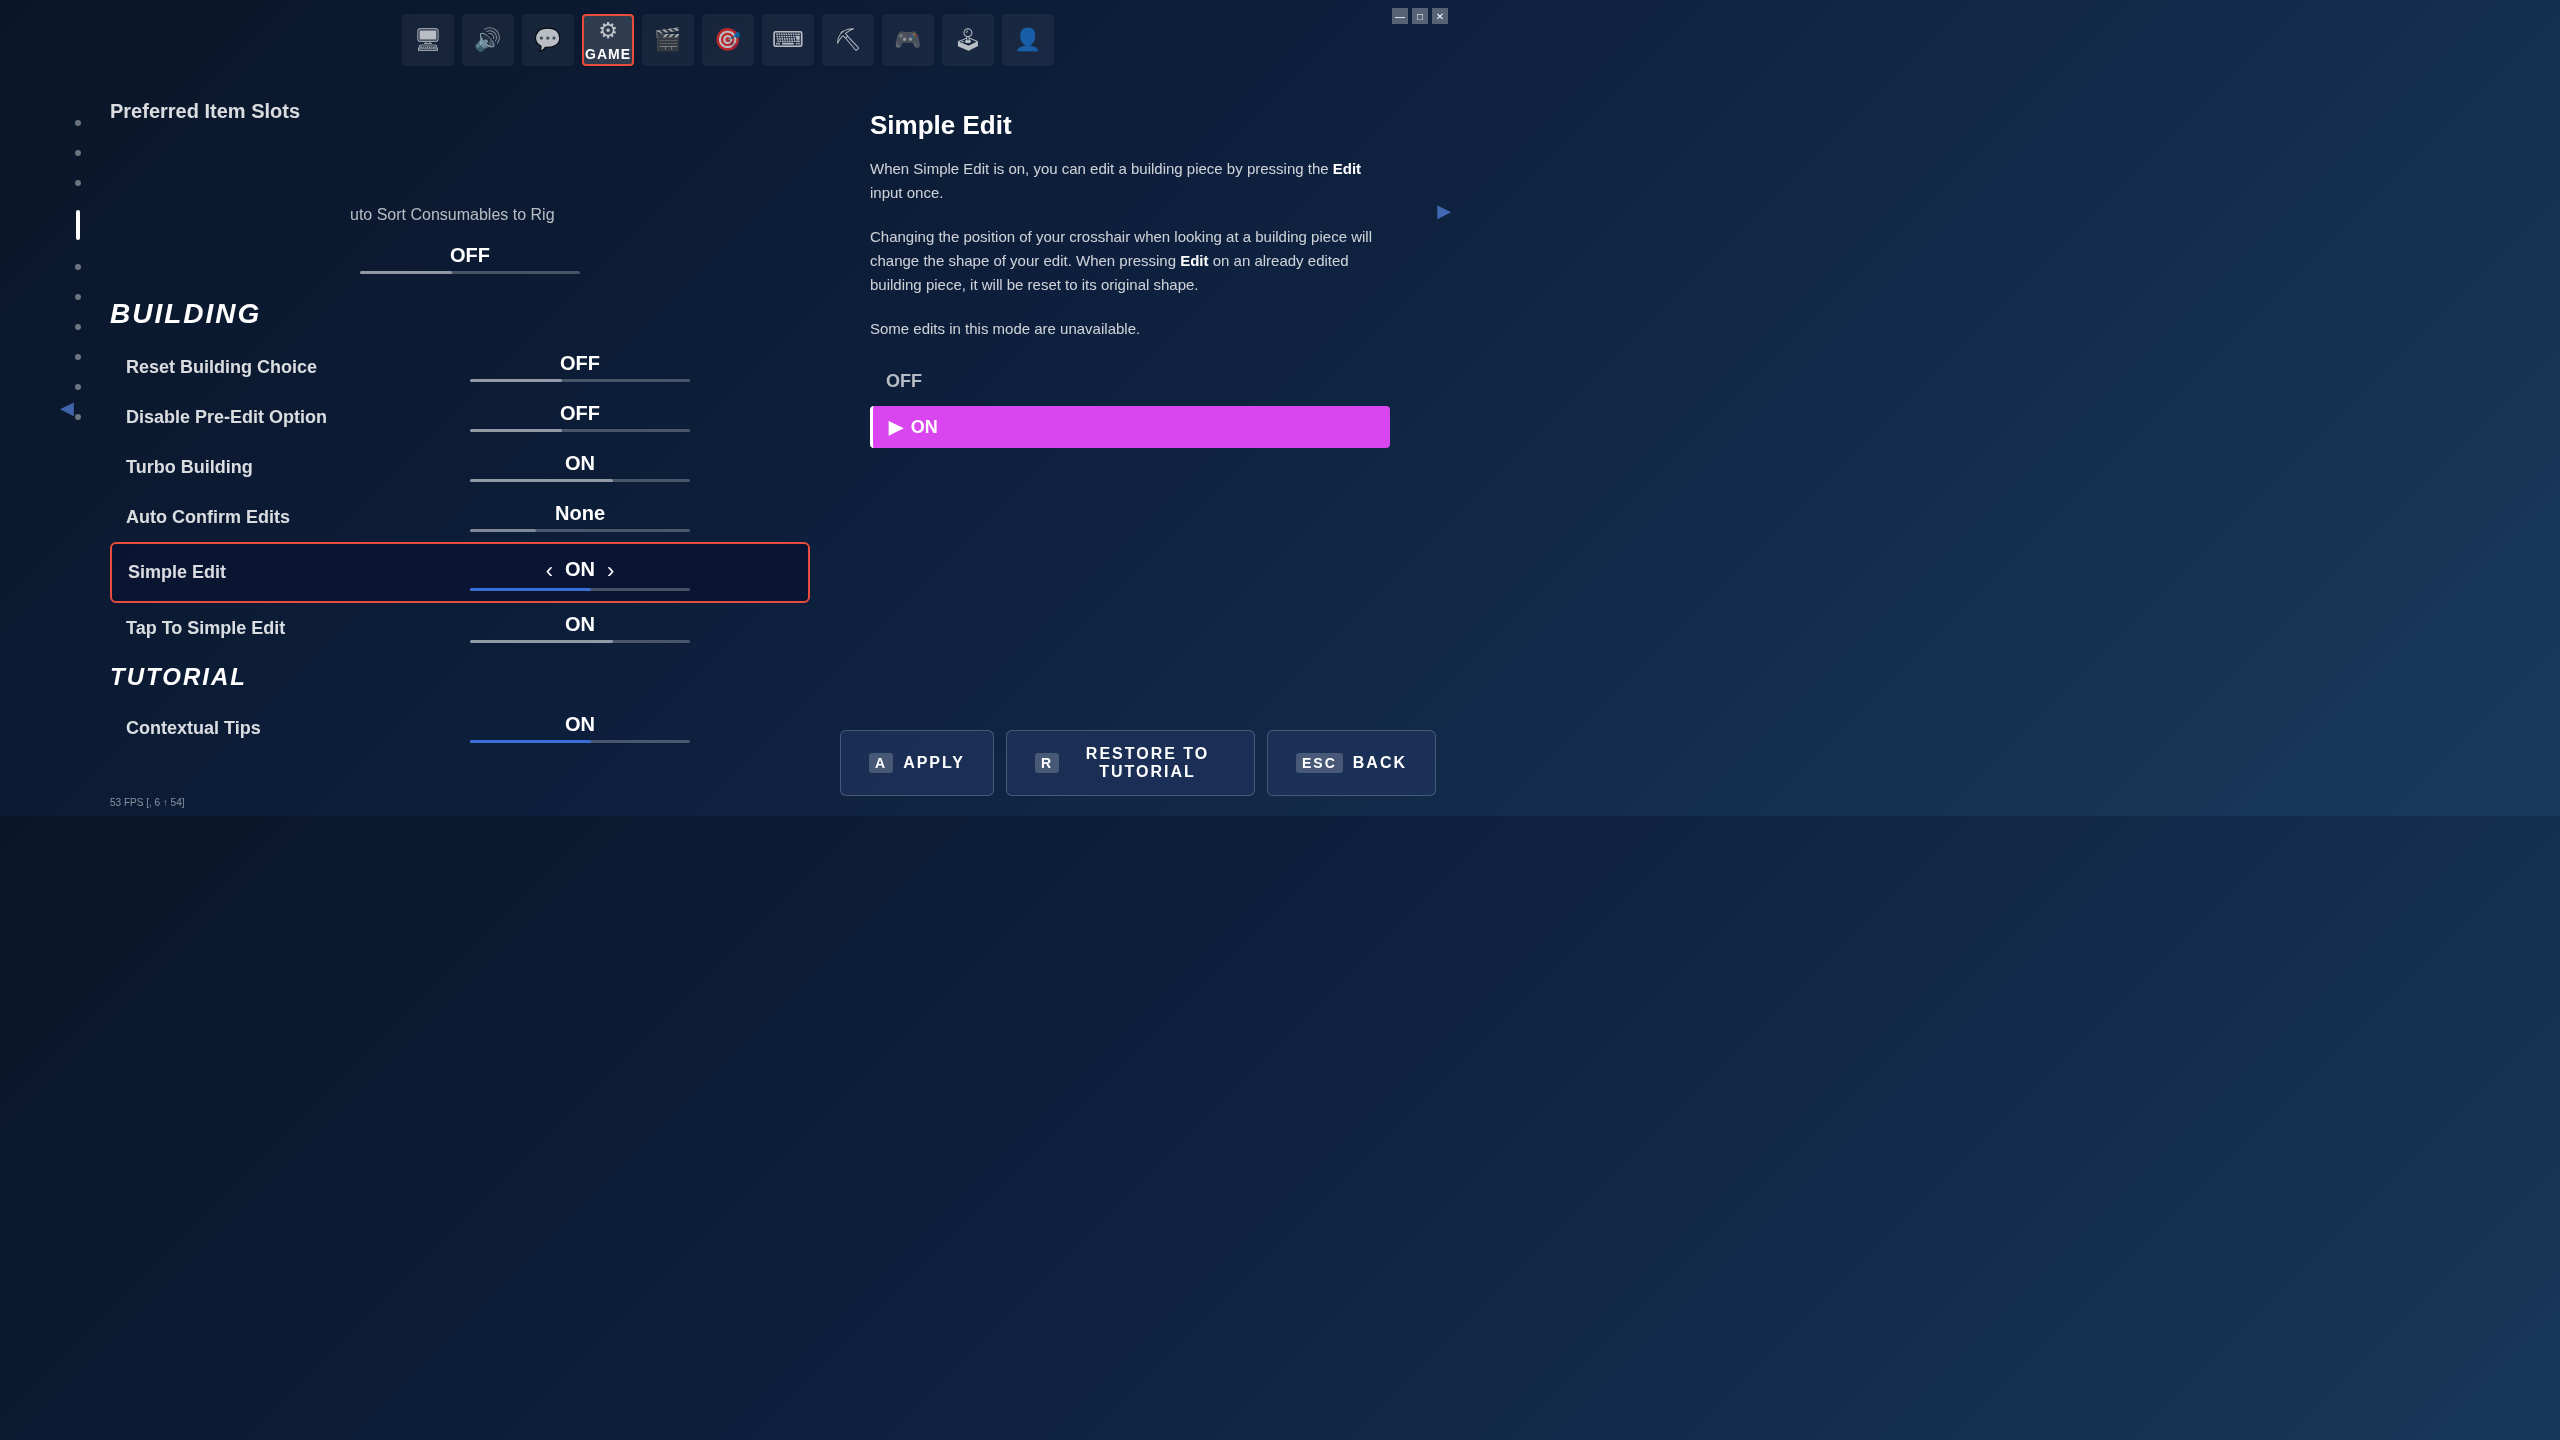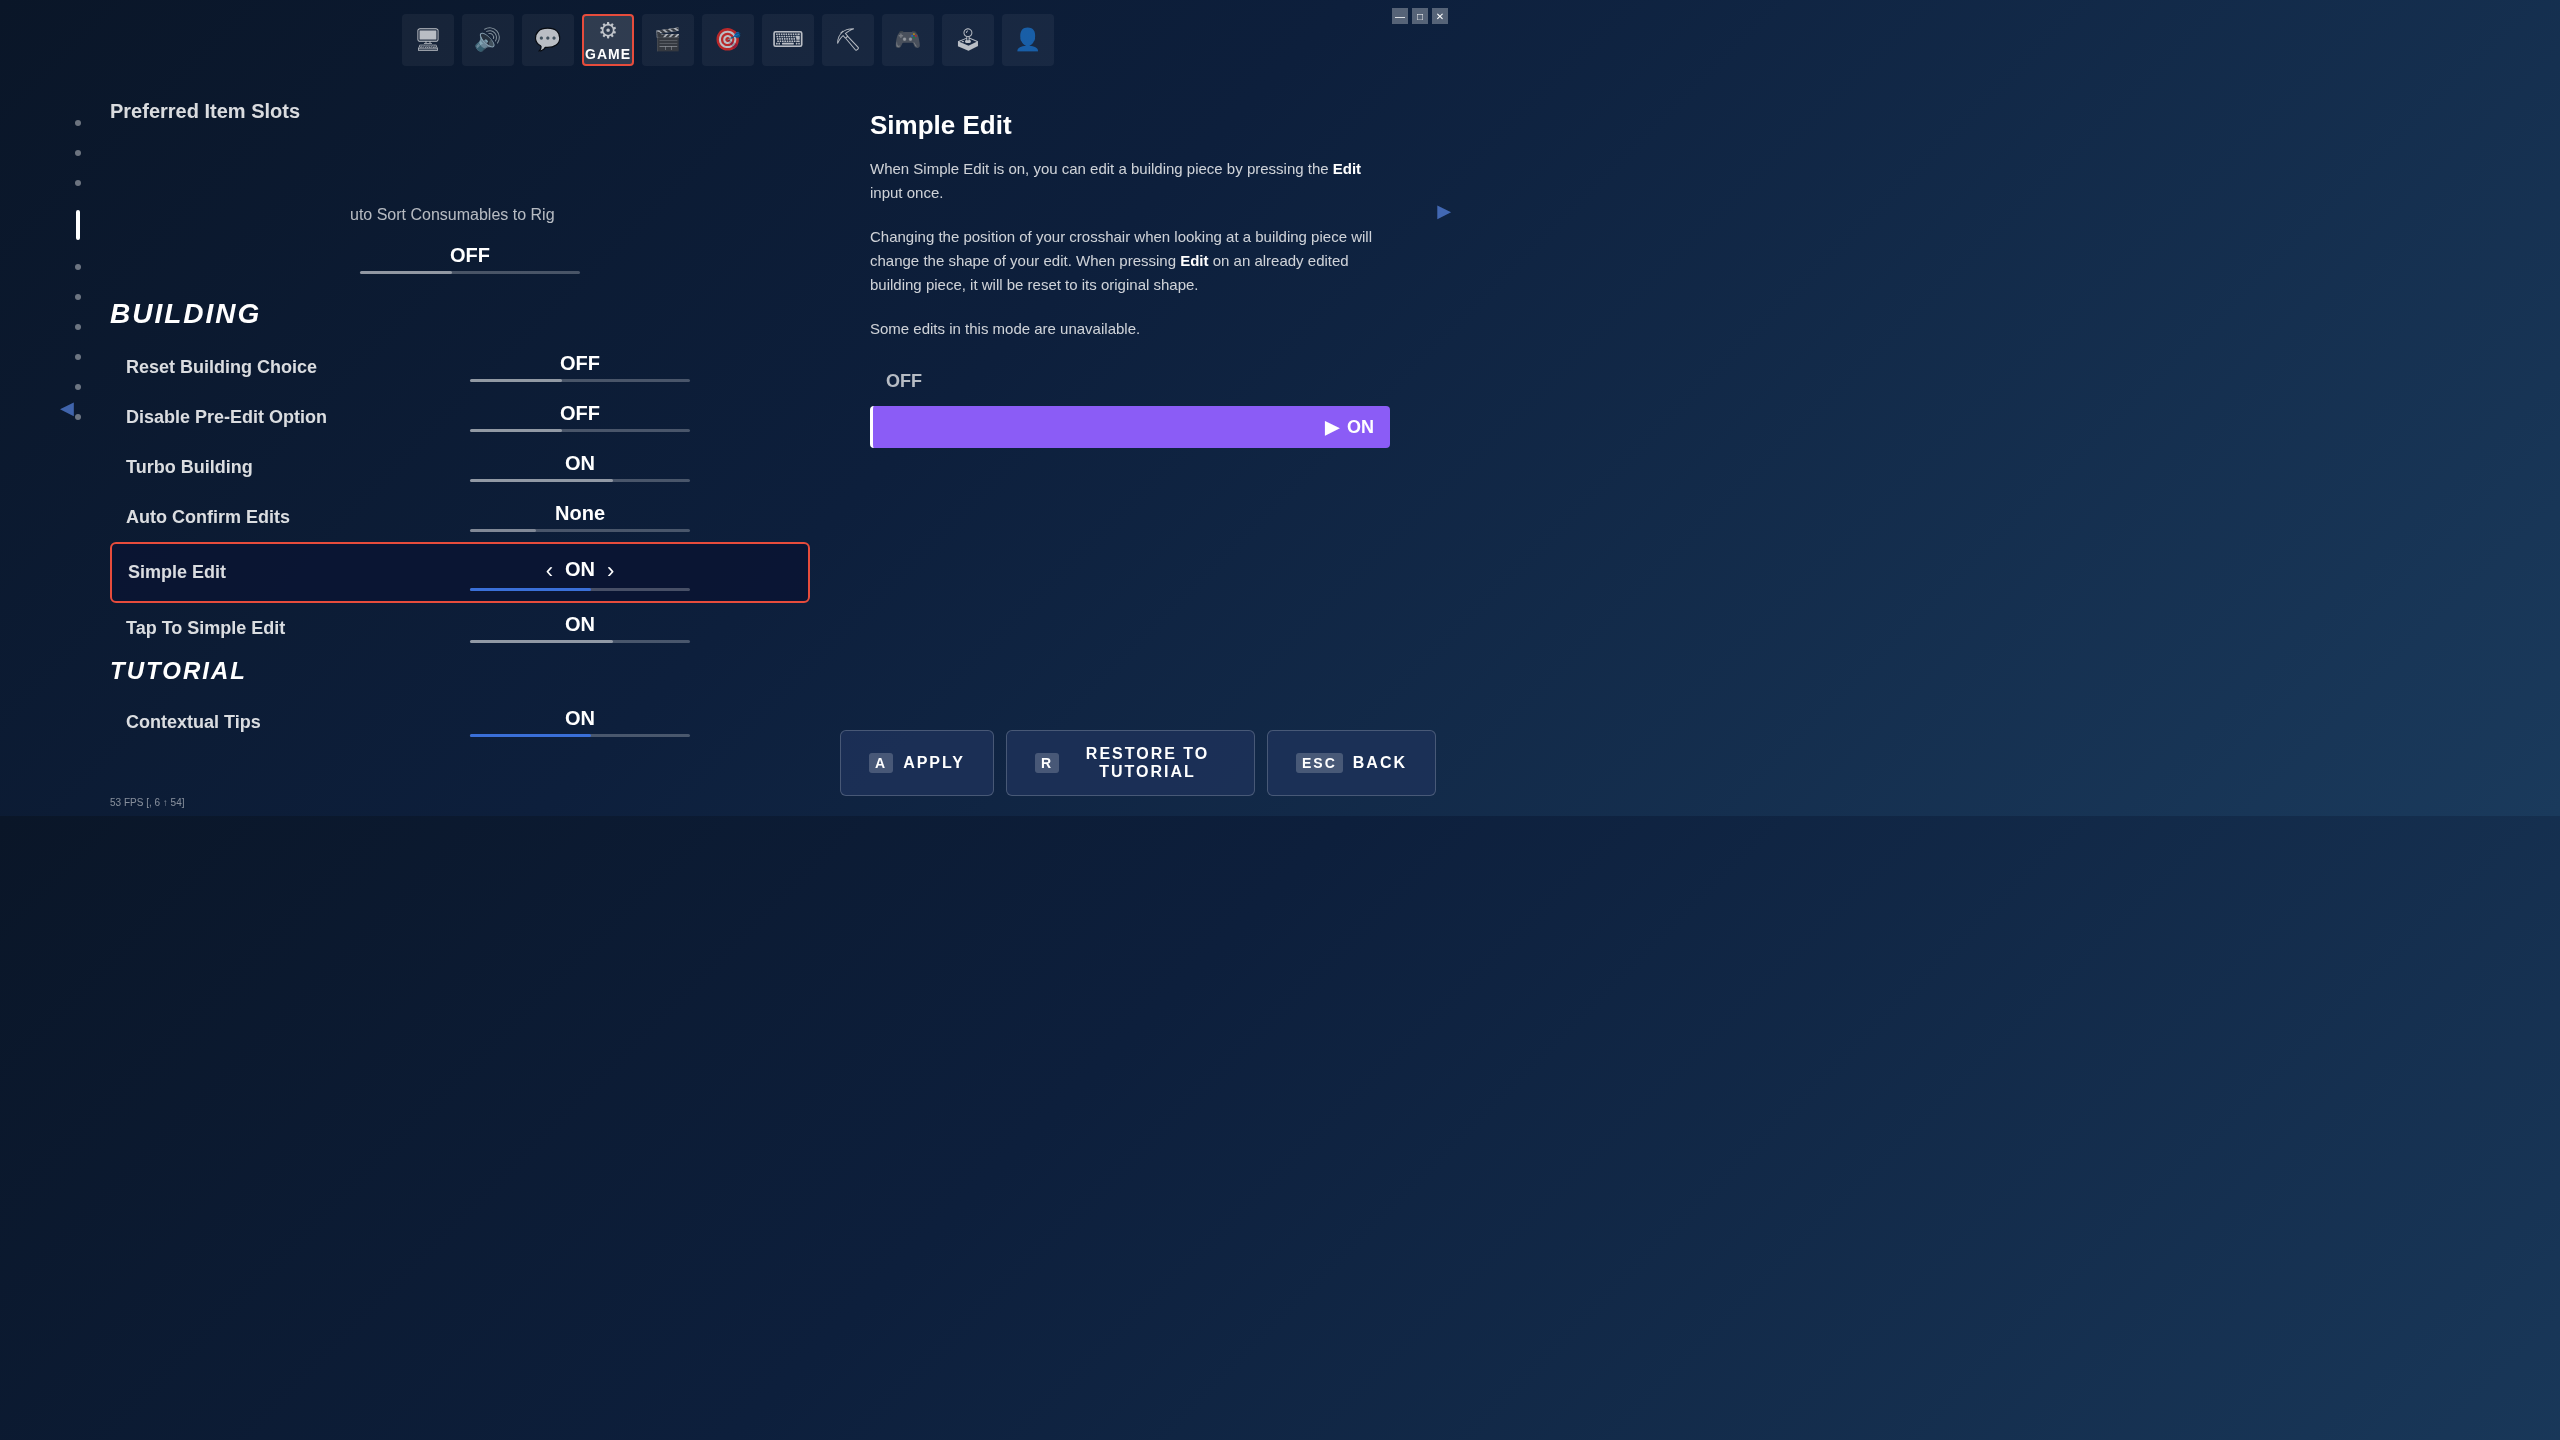--- a/index.html
+++ b/index.html
@@ -254,24 +254,23 @@
     .option-item {
       padding: 10px 16px;
       font-size: 18px;
       font-weight: 600;
       color: rgba(255,255,255,0.7);
       cursor: pointer;
       border-radius: 4px;
       margin-bottom: 4px;
     }
     .option-item.selected {
-      background: #8b5cf6;
+      background: #d946ef;
       color: white;
       border-left: 3px solid white;
-      text-align: right;
     }
     .option-item .arrow-indicator {
       margin-right: 8px;
     }
 
     
     .bottom-bar {
       position: absolute;
       bottom: 20px;
       left: 840px;
@@ -463,21 +462,21 @@
         <span class="setting-label">Tap To Simple Edit</span>
         <div class="setting-value-area">
           <span class="setting-value">ON</span>
           <div class="slider-track">
             <div class="slider-fill on-right"></div>
           </div>
         </div>
       </div>
     </div>
 
-  <div class="section-header" style="margin-top:4px; font-size:24px;">TUTORIAL</div>
+  <div class="section-header" style="margin-top:10px; font-size:24px;">TUTORIAL</div>
 
   <div class="settings-list">
   <div class="setting-row">
         <span class="setting-label">Contextual Tips</span>
         <div class="setting-value-area">
           <span class="setting-value">ON</span>
           <div class="slider-track">
             <div class="slider-fill on"></div>
           </div>
         </div>

